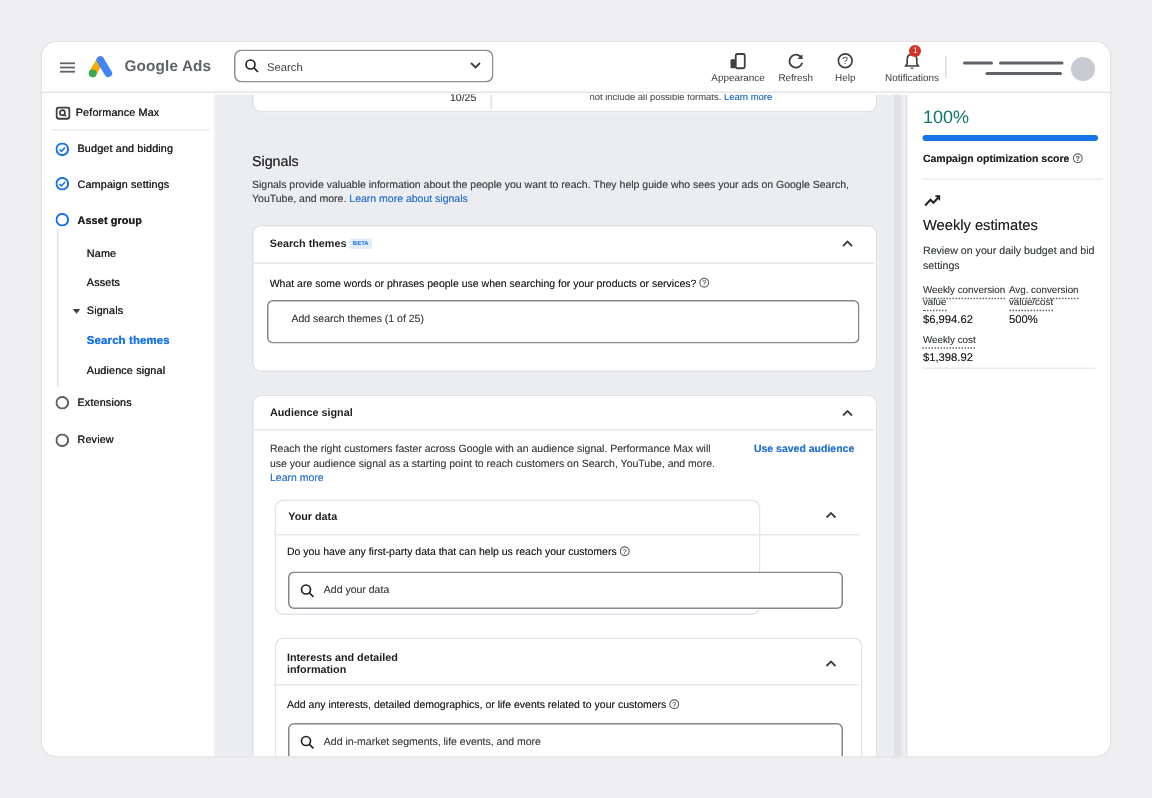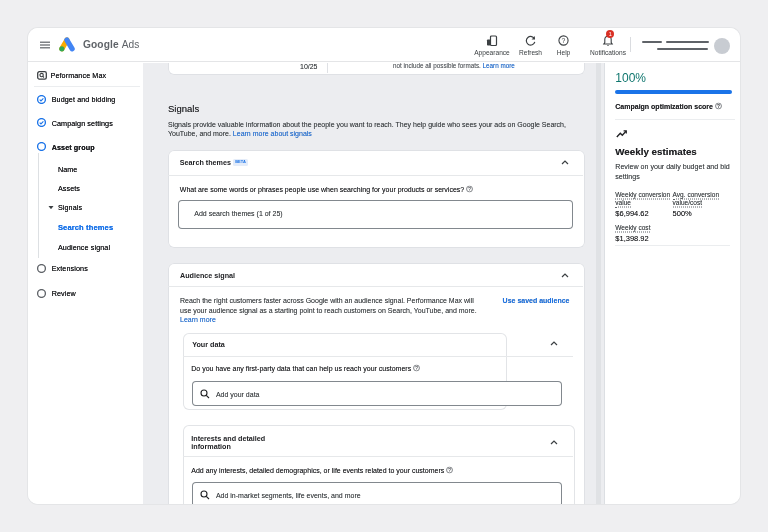--- a/index.html
+++ b/index.html
@@ -36,22 +36,32 @@
       <rect x="0" y="0.6" width="10" height="1.2" fill="#5f6368"></rect>
       <rect x="0" y="3.4" width="10" height="1.2" fill="#5f6368"></rect>
       <rect x="0" y="6.2" width="10" height="1.2" fill="#5f6368"></rect>
     </svg>
 
     <svg class="abs" style="left:29px;top:8px" width="20" height="17" viewBox="0 0 24 20">
       <line x1="5.8" y1="15.2" x2="11.9" y2="4.7" stroke="#fbab00" stroke-width="6.2" stroke-linecap="round"></line>
       <line x1="11.9" y1="4.7" x2="18.2" y2="15.2" stroke="#4285f4" stroke-width="6.2" stroke-linecap="round"></line>
       <circle cx="5.8" cy="15.2" r="3.1" fill="#34a853"></circle>
     </svg>
-    <div class="abs" style="left:55px;top:11.2px;font-size:10.2px;color:#5f6368;font-weight:bold;letter-spacing:0.1px;">Google <span style="font-weight:normal">Ads</span></div>
-
+    <div class="abs" style="left:55px;top:11.2px;font-size:10.2px;color:#5f6368;font-weight:bold;letter-spacing:0.1px;">Google <span style="font-weight:bold">Ads</span></div>
+
+    <div class="abs" style="left:128px;top:5px;width:173px;height:22px;box-shadow:inset 0 0 0 1px #8a9097;border-radius:5px;background:#fff;">
+      <svg class="abs" style="left:7px;top:6px" width="10" height="10" viewBox="0 0 10 10">
+          <circle cx="4" cy="4" r="3" fill="none" stroke="#202124" stroke-width="1.1"></circle>
+          <line x1="6.3" y1="6.3" x2="9" y2="9" stroke="#202124" stroke-width="1.1"></line>
+        </svg>
+      <div class="abs" style="left:22px;top:7px;font-size:7.5px;color:#3c4043;">Search</div>
+      <svg class="abs" style="right:8px;top:8px" width="8" height="5" viewBox="0 0 8 5">
+          <path d="M1 1 L4 4 L7 1" fill="none" stroke="#3c4043" stroke-width="1.2"></path>
+        </svg>
+    </div>
 
     <svg class="abs" style="left:458px;top:7px" width="12" height="12" viewBox="0 0 12 12">
       <rect x="4.5" y="1" width="6" height="9.5" rx="1" fill="none" stroke="#3c4043" stroke-width="1.2"></rect>
       <rect x="1" y="4.5" width="3.5" height="6" rx="0.8" fill="#3c4043"></rect>
     </svg>
     <div class="hlabel" style="left:464px;top:20.5px;">Appearance</div>
 
     <svg class="abs" style="left:497px;top:7px" width="11" height="11" viewBox="0 0 12 12">
       <path d="M10.5 4.5 A 4.7 4.7 0 1 0 10.7 7.5" fill="none" stroke="#3c4043" stroke-width="1.3"></path>
       <path d="M10.8 1.2 L10.8 4.8 L7.2 4.8 Z" fill="#3c4043"></path>
@@ -211,21 +221,21 @@
     <div class="abs" style="left:11.3px;top:27.1px;width:116.5px;height:3.6px;background:#1a73e8;border-radius:2px;"></div>
     <div class="ctext" style="left:11.3px;top:42.5px;font-size:7px;font-weight:bold;">Campaign optimization score <svg width="7" height="7" viewBox="0 0 10 10" style="vertical-align:-1px">
           <circle cx="5" cy="5" r="4.2" fill="none" stroke="#5f6368" stroke-width="1.1"></circle>
           <text x="5" y="7.5" font-size="6.8" text-anchor="middle" fill="#5f6368" font-family="Liberation Sans">?</text>
         </svg></div>
     <div class="hr" style="left:11.3px;top:56px;width:120px;background:#ebedef;"></div>
     <svg class="abs" style="left:12px;top:66.9px" width="11" height="8" viewBox="0 0 11 8">
       <path d="M0.8 7 L4.3 3.2 L6.3 5.2 L10 1.2" fill="none" stroke="#202124" stroke-width="1.35"></path>
       <path d="M7.6 0.8 L10.3 0.8 L10.3 3.5" fill="none" stroke="#202124" stroke-width="1.2"></path>
     </svg>
-    <div class="ctext" style="left:11.3px;top:88px;font-size:9.8px;font-weight:bold;">Weekly estimates</div>
+    <div class="ctext" style="left:11.3px;top:88px;font-size:9.8px;font-weight:normal;">Weekly estimates</div>
     <div class="gtext" style="left:11.3px;top:103.8px;font-size:7.1px;">Review on your daily budget and bid</div>
     <div class="gtext" style="left:11.3px;top:113.6px;font-size:7.1px;">settings</div>
     <div class="gtext" style="left:11.3px;top:131.1px;font-size:6.55px;"><span class="dotted">Weekly conversion</span></div>
     <div class="gtext" style="left:11.3px;top:139.4px;font-size:6.55px;"><span class="dotted">value</span></div>
     <div class="gtext" style="left:68.6px;top:131.1px;font-size:6.55px;"><span class="dotted">Avg. conversion</span></div>
     <div class="gtext" style="left:68.6px;top:139.4px;font-size:6.55px;"><span class="dotted">value/cost</span></div>
     <div class="ctext" style="left:11.3px;top:149.6px;font-size:7.5px;">$6,994.62</div>
     <div class="ctext" style="left:68.6px;top:149.6px;font-size:7.5px;text-align:right;">500%</div>
     <div class="gtext" style="left:11.3px;top:164px;font-size:6.55px;"><span class="dotted">Weekly cost</span></div>
     <div class="ctext" style="left:11.3px;top:174.6px;font-size:7.5px;">$1,398.92</div>

